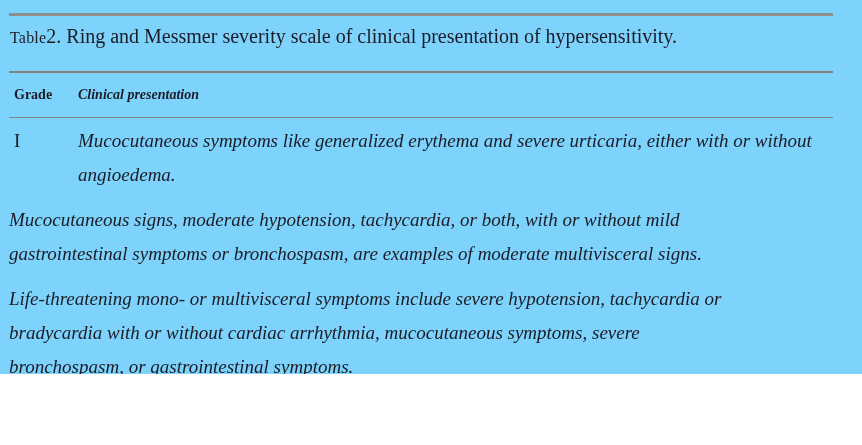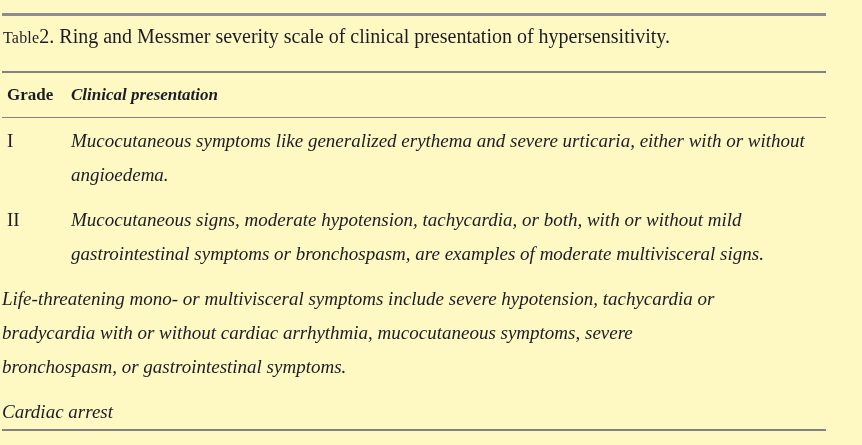--- a/index.html
+++ b/index.html
@@ -3,24 +3,24 @@
 <meta charset="utf-8">
 <style>
   html, body {
     margin: 0;
     padding: 0;
     background: #ffffff;
   }
   .page {
     position: relative;
     width: 862px;
-    height: 445px;
+    height: 374px;
     box-sizing: border-box;
-    padding: 13px 29px 0 2px;
-    background: #fef9c3;
+    padding: 13px 29px 0 9px;
+    background: #7dd3fc;
     font-family: "Liberation Serif", "DejaVu Serif", serif;
     color: #1c1c26;
     overflow: hidden;
   }
   .rule {
     width: 824px;
     border: none;
     margin: 0;
   }
   .rule-heavy {
@@ -41,21 +41,21 @@
   }
   .caption-label {
     font-size: 16px;
     letter-spacing: 0.2px;
   }
   .header-row {
     display: flex;
     margin-top: 10px;
     margin-bottom: 10px;
     font-weight: bold;
-    font-size: 17px;
+    font-size: 14px;
     line-height: 24px;
   }
   .col-grade {
     flex: 0 0 69px;
     box-sizing: border-box;
     padding-left: 5px;
   }
   .col-pres {
     flex: 0 0 750px;
     box-sizing: border-box;
@@ -93,21 +93,20 @@
 
   <div class="rule rule-light"></div>
 
   <div class="table-body">
   <div class="body-row">
     <div class="col-grade">I</div>
     <div class="col-pres">Mucocutaneous symptoms like generalized erythema and severe urticaria, either with or without angioedema.</div>
   </div>
 
   <div class="body-row">
-    <div class="col-grade">II</div>
     <div class="col-pres">Mucocutaneous signs, moderate hypotension, tachycardia, or both, with or without mild gastrointestinal symptoms or bronchospasm, are examples of moderate multivisceral signs.</div>
   </div>
 
   <div class="body-row">
     <div class="col-pres">Life-threatening mono- or multivisceral symptoms include severe hypotension, tachycardia or bradycardia with or without cardiac arrhythmia, mucocutaneous symptoms, severe bronchospasm, or gastrointestinal symptoms.</div>
   </div>
 
   <div class="body-row">
     <div class="col-pres">Cardiac arrest</div>
   </div>

